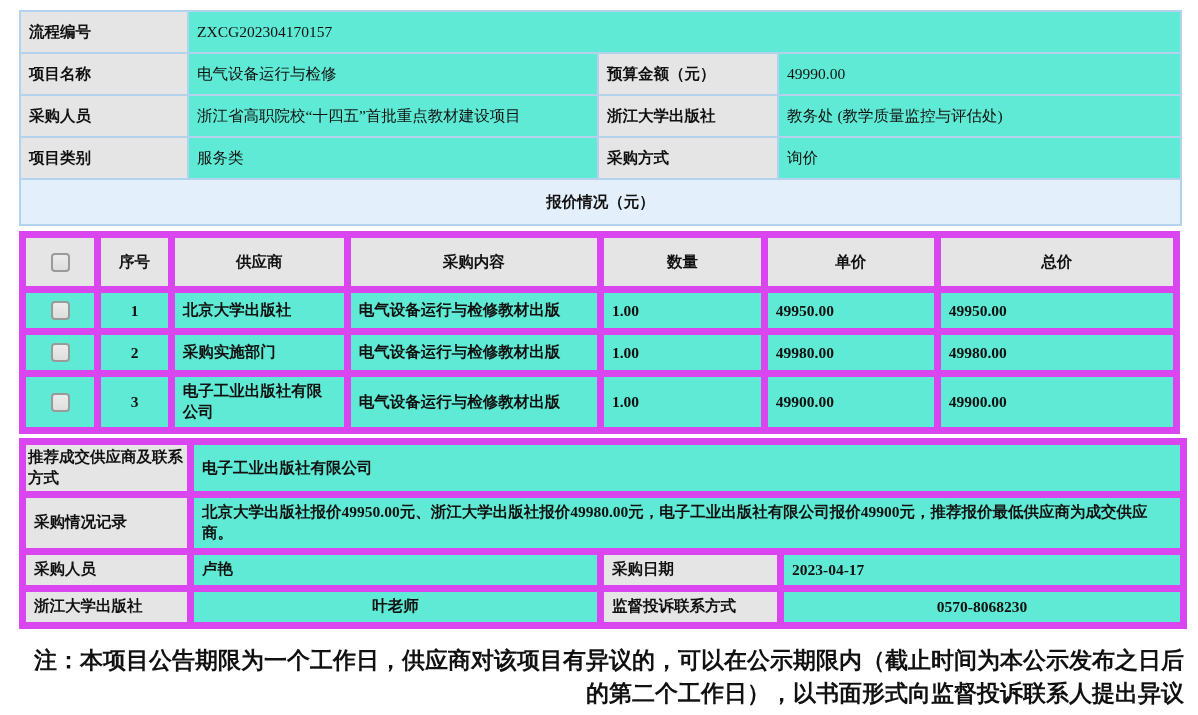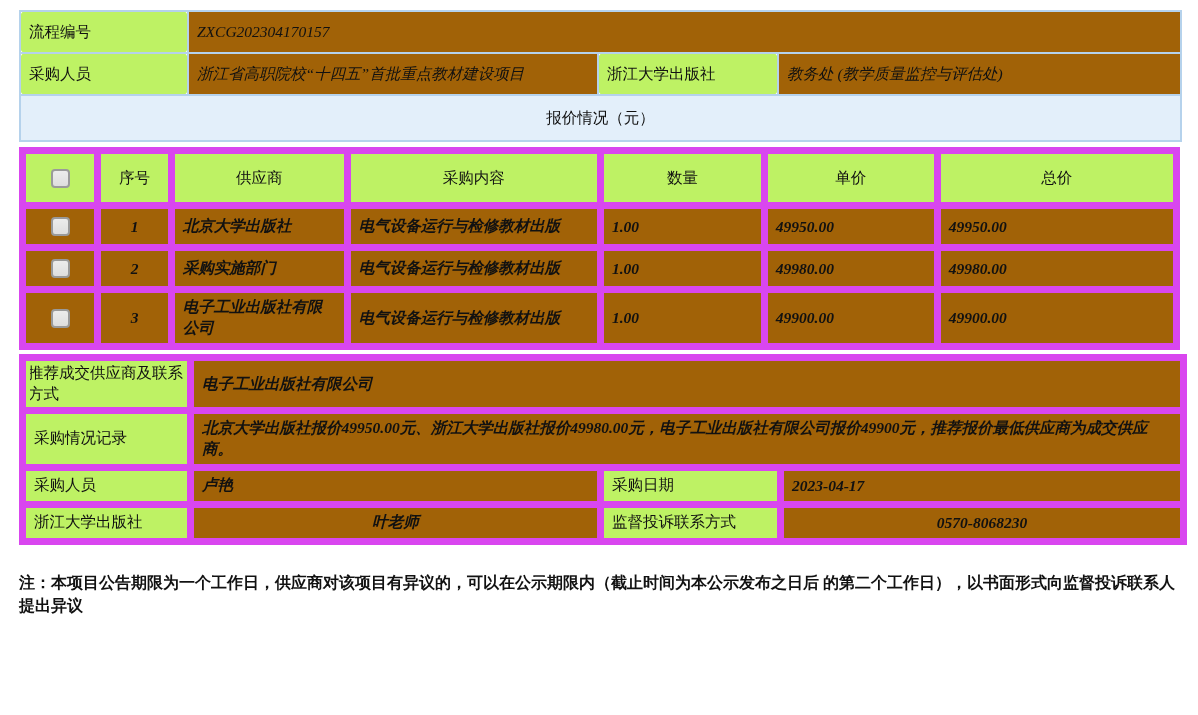--- a/index.html
+++ b/index.html
@@ -34,77 +34,89 @@
     border: 2px solid #b5d2ec;
   }
   
   .tbl-heavy {
     border: 1px solid #85afd4;
   }
   .tbl-heavy td {
     border: 7px solid #d946ef;
   }
   .label-cell {
-    background: #bef264;
-    font-weight: normal;
-    border-radius: 6px;
-  }
-  .value-cell { background: #a16207; font-style: italic; }
+    background: #e5e5e5;
+    font-weight: bold;
+  }
+  .value-cell { background: #5eead4; }
   .bold  { font-weight: bold; }
   .center { text-align: center; }
   .section-band {
     background: #e3effa;
-    font-weight: normal;
+    font-weight: bold;
     text-align: center;
     height: 36px;
   }
   .r44 { height: 42px; }
   .hdr-row td { height: 40px; }
   .checkbox {
     width: 19px;
     height: 19px;
     margin: 0 auto;
     border: 2px solid #9a9a9a;
     border-radius: 4px;
     background: linear-gradient(#ececec, #dedede);
     box-sizing: border-box;
   }
   .gap5 { height: 5px; }
   .gap4 { height: 4px; }
   .footnote {
-    margin-top: 27px;
-    font-size: 16px;
+    margin-top: 16px;
+    font-size: 23px;
     font-weight: bold;
     line-height: 1.42;
     width: 1165px;
     word-break: break-all;
+    text-align: right;
   }
 </style>
 </head>
 <body>
 
 <div class="page">
 
   <table class="tbl-light">
     <colgroup>
       <col style="width:168px">
         <col style="width:410px">
         <col style="width:180px">
         <col style="width:403px">
     </colgroup>
     <tbody>
         <tr class="r44">
       <td class="label-cell">流程编号</td>
       <td class="value-cell" colspan="3">ZXCG202304170157</td>
     </tr>
     <tr class="r44">
+      <td class="label-cell">项目名称</td>
+      <td class="value-cell">电气设备运行与检修</td>
+      <td class="label-cell">预算金额（元）</td>
+      <td class="value-cell">49990.00</td>
+    </tr>
+    <tr class="r44">
       <td class="label-cell">采购人员</td>
       <td class="value-cell">浙江省高职院校“十四五”首批重点教材建设项目</td>
       <td class="label-cell">浙江大学出版社</td>
       <td class="value-cell">教务处 (教学质量监控与评估处)</td>
+    </tr>
+    <tr class="r44">
+      <td class="label-cell">项目类别</td>
+      <td class="value-cell">服务类</td>
+      <td class="label-cell">采购方式</td>
+      <td class="value-cell">询价</td>
     </tr>
     <tr>
       <td class="section-band" colspan="4">报价情况（元）</td>
     </tr>
   </tbody>
     </table>
 
   <div class="gap5"></div>
 
   <table class="tbl-heavy">

